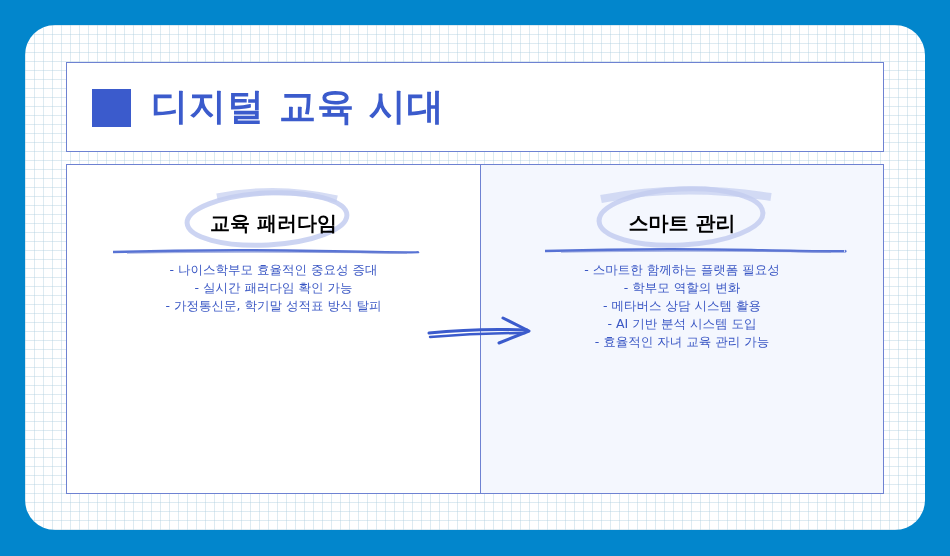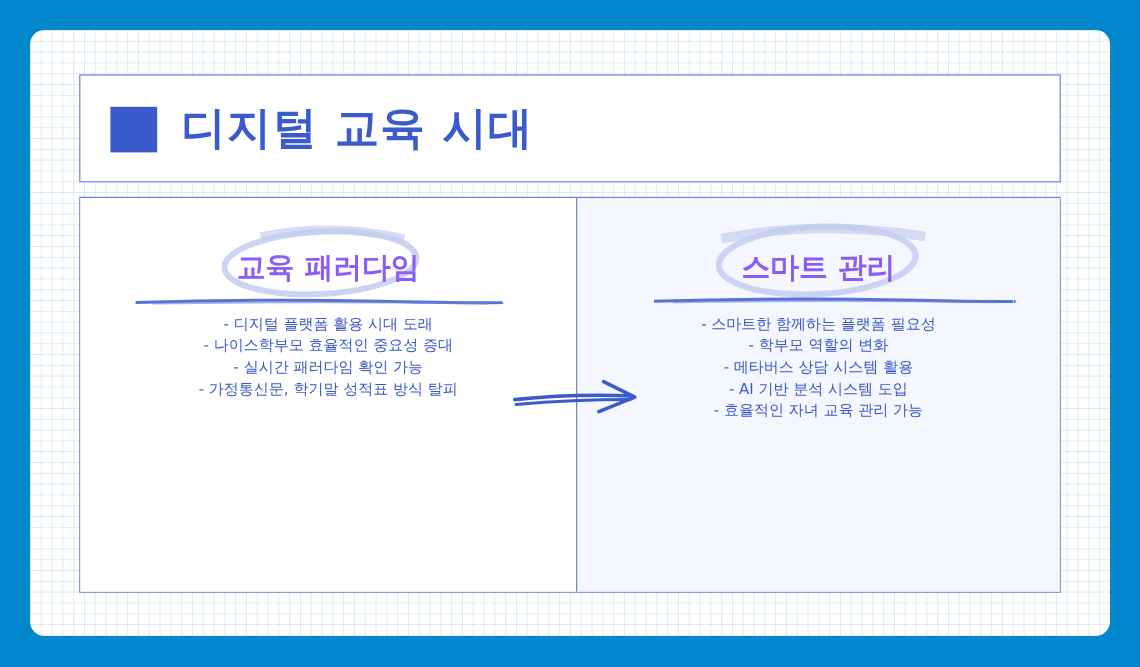--- a/index.html
+++ b/index.html
@@ -7,21 +7,21 @@
     width: 950px; height: 556px;
     background: #0286cc;
     position: relative;
     overflow: hidden;
     font-family: "DejaVu Sans", sans-serif;
   }
   .card {
     position: absolute;
     left: 25px; top: 25px;
     width: 900px; height: 505px;
-    border-radius: 12px;
+    border-radius: 30px;
     background-color: #ffffff;
     background-image:
       linear-gradient(to right, rgba(180,210,225,0.45) 1px, transparent 1px),
       linear-gradient(to bottom, rgba(180,210,225,0.45) 1px, transparent 1px);
     background-size: 9px 9px;
     overflow: hidden;
   }
   .header-box {
     position: absolute;
     left: 41px; top: 37px;
@@ -65,23 +65,23 @@
     top: 12px;
     left: 0; right: 0;
     height: 80px;
   }
   .subtitle-wrap svg { position: absolute; left: 0; top: 0; }
   .subtitle {
     position: absolute;
     left: 0; right: 0;
     top: 33px;
     text-align: center;
-    font-size: 24px;
+    font-size: 20px;
     font-weight: bold;
-    color: #8b5cf6;
+    color: #000000;
     line-height: 26px;
   }
   .bullets {
     position: absolute;
     left: 0; right: 0;
     top: 96px;
     text-align: center;
     list-style: none;
     margin: 0; padding: 0;
     font-size: 12.5px;
@@ -110,21 +110,20 @@
       <div class="subtitle-wrap">
         <svg width="413" height="80" viewBox="0 0 413 80">
           <ellipse cx="200" cy="42" rx="80" ry="26" fill="none" stroke="#c3cdf0" stroke-width="5" opacity="0.85" transform="rotate(-3 200 42)"></ellipse>
           <path d="M150 20 Q210 8 270 22" fill="none" stroke="#c3cdf0" stroke-width="7" opacity="0.7"></path>
           <path d="M46 75 Q150 72 250 74 T352 75" fill="none" stroke="#3b5bcc" stroke-width="2.5" opacity="0.85"></path>
           <path d="M60 76 Q180 74 340 76" fill="none" stroke="#6e82d2" stroke-width="1.5" opacity="0.6"></path>
         </svg>
         <div class="subtitle">교육 패러다임</div>
       </div>
       <ul class="bullets">
-        <li>- 디지털 플랫폼 활용 시대 도래</li>
         <li>- 나이스학부모 효율적인 중요성 증대</li>
         <li>- 실시간 패러다임 확인 가능</li>
         <li>- 가정통신문, 학기말 성적표 방식 탈피</li>
       </ul>
     </div>
 
     <div class="panel right">
       <div class="subtitle-wrap">
         <svg width="403" height="80" viewBox="0 0 403 80">
           <ellipse cx="200" cy="40" rx="82" ry="28" fill="none" stroke="#c3cdf0" stroke-width="5" opacity="0.85" transform="rotate(-3 200 40)"></ellipse>

